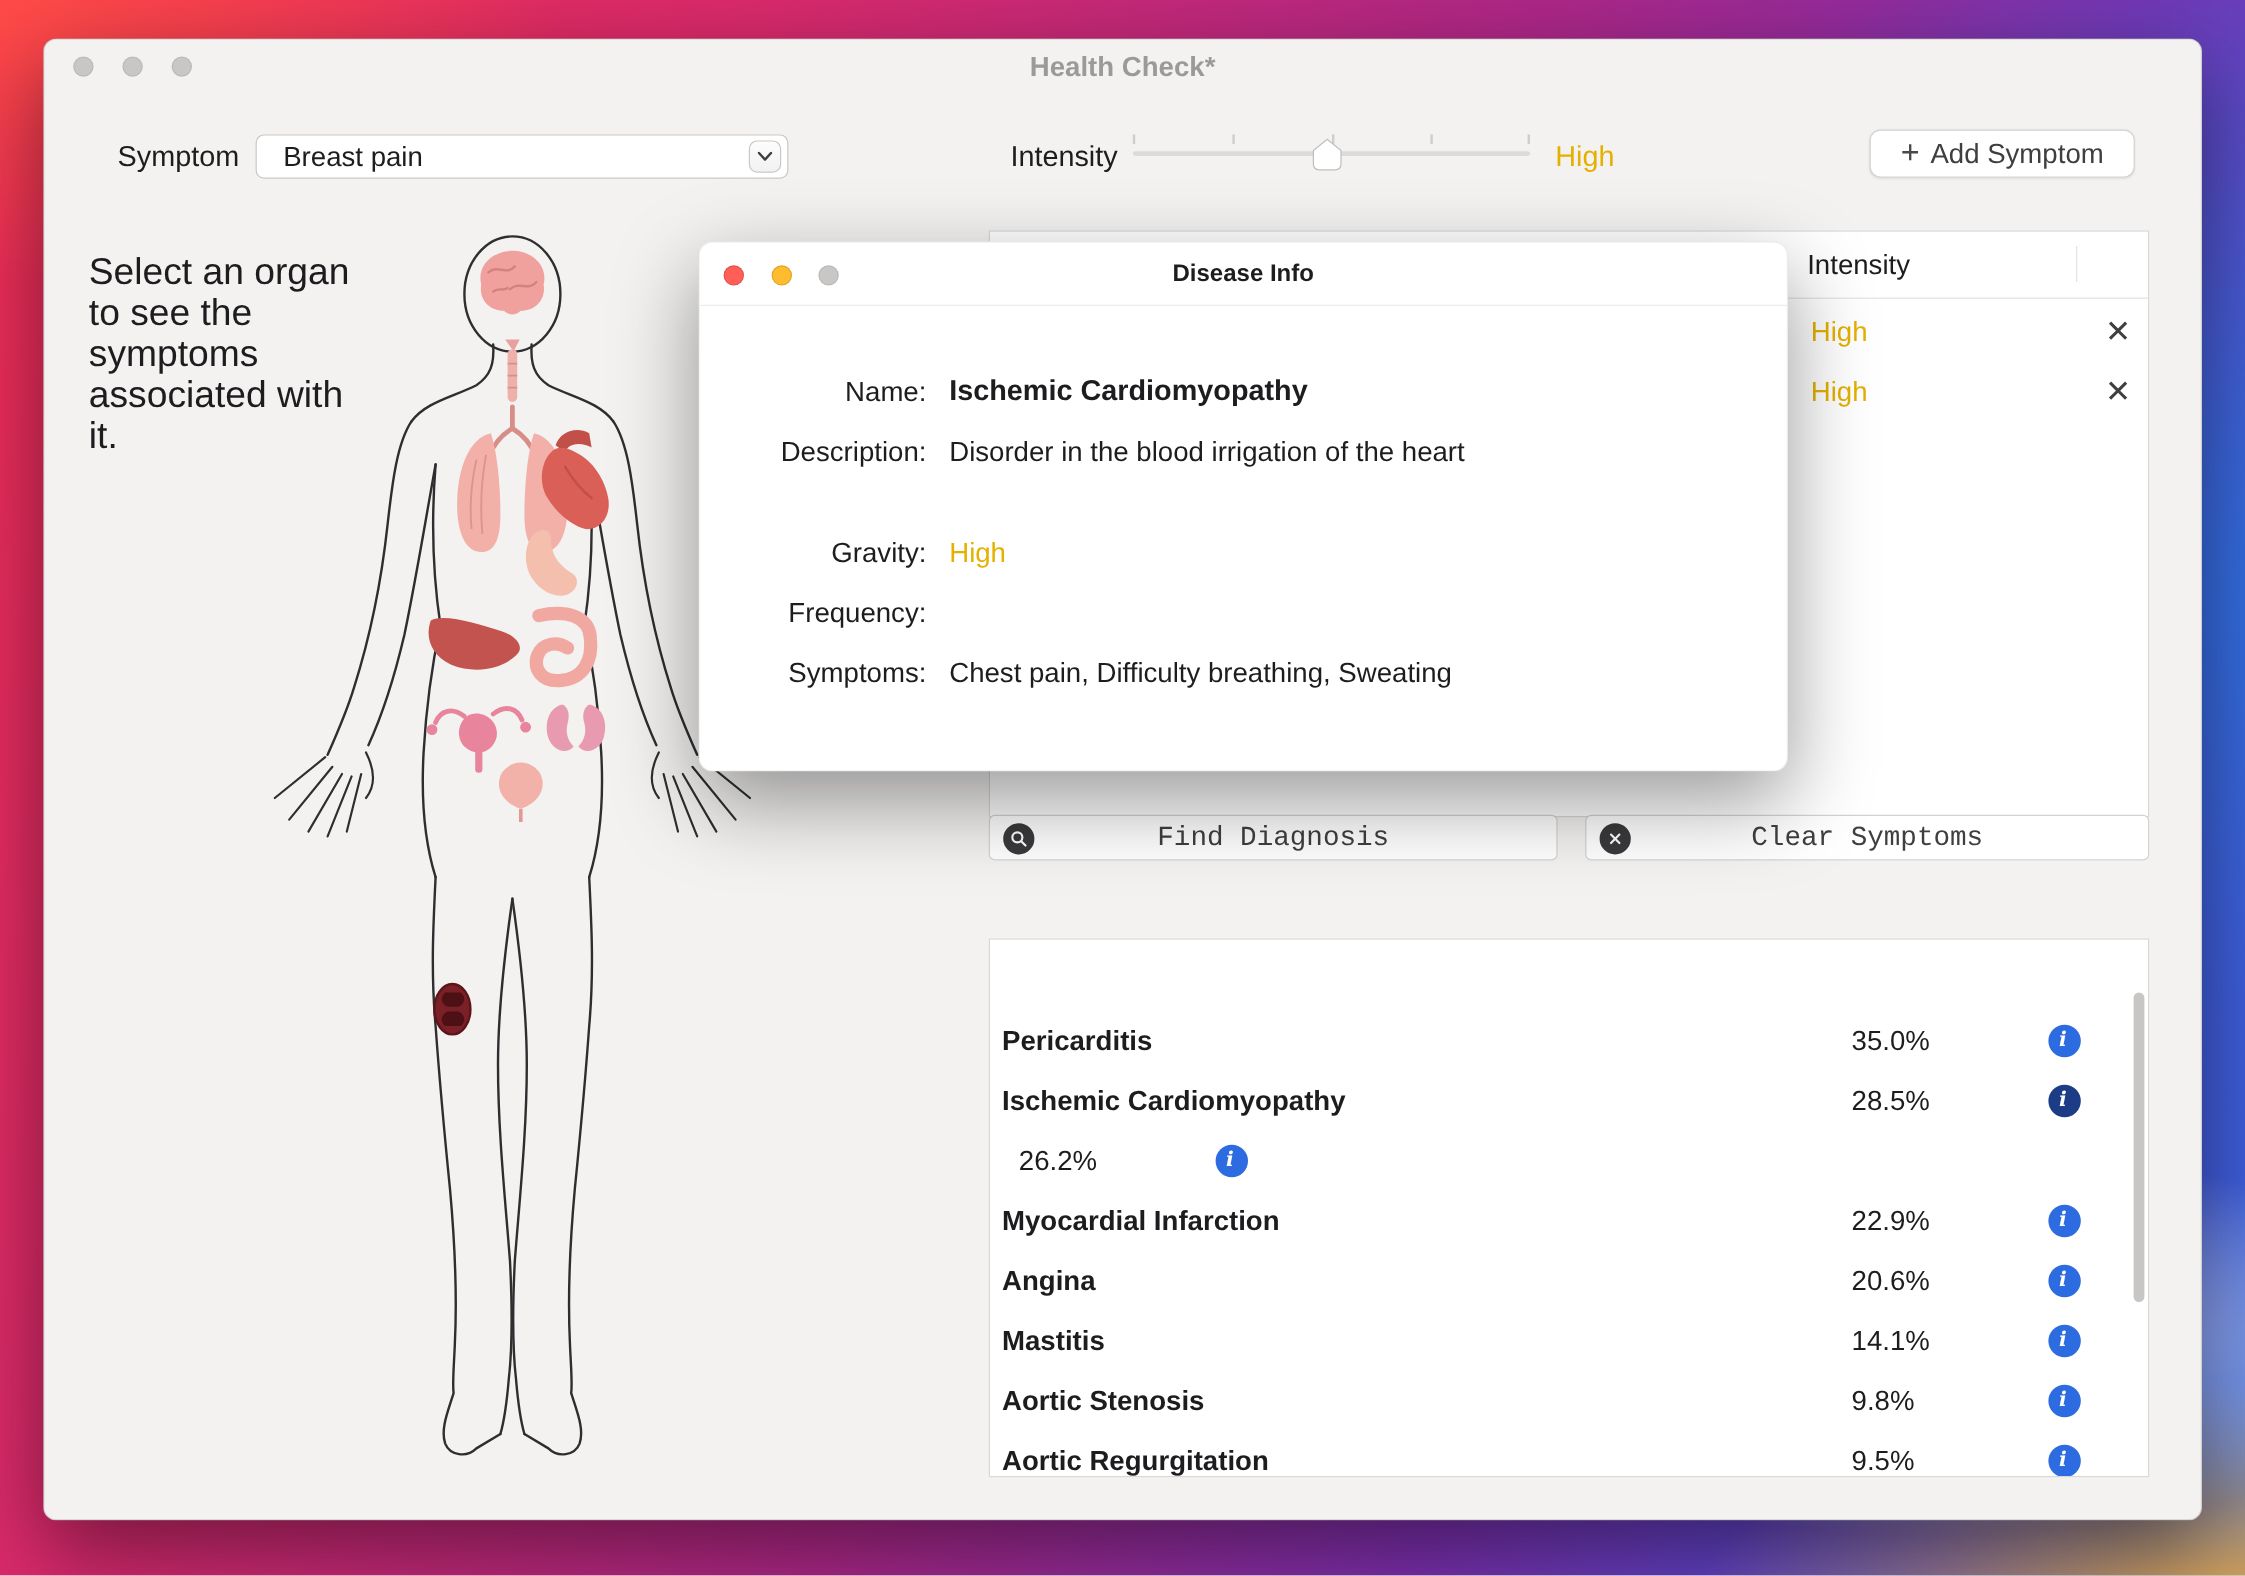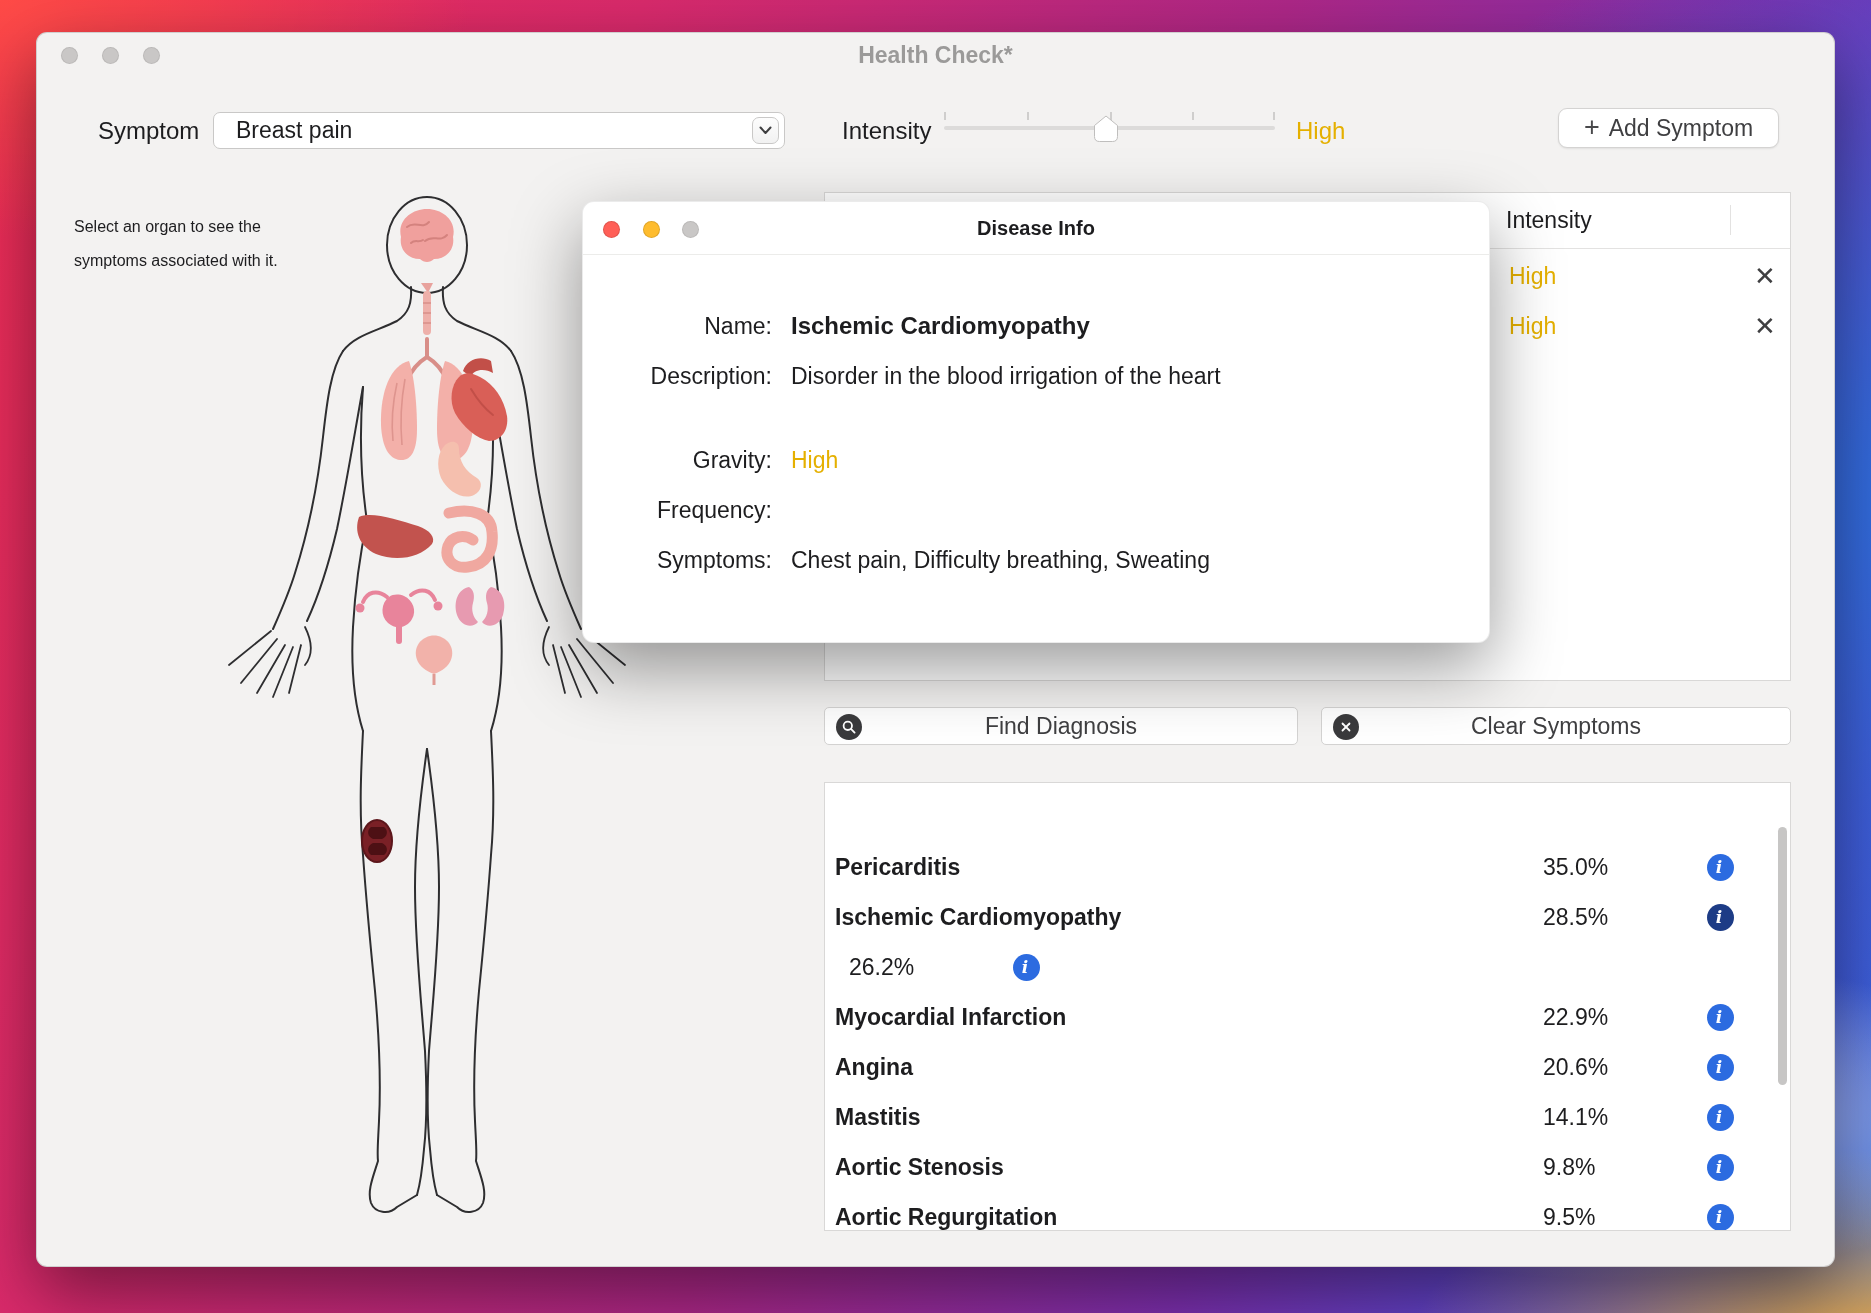--- a/index.html
+++ b/index.html
@@ -24,21 +24,21 @@
   }
   .titlebar{ position:absolute; left:0; top:0; width:100%; height:44px; }
   .title{ position:absolute; inset:0; line-height:44px; text-align:center; font-weight:700; font-size:23px; color:#9b9a99; }
   .traffic{ position:absolute; top:14px; width:17px; height:17px; border-radius:50%; background:#c9c7c6; box-shadow:inset 0 0 0 1px rgba(0,0,0,.07); border:none; cursor:default; }
 
   .abs{ position:absolute; }
   .lbl{ font-size:24px; line-height:37px; color:#1d1d1f;margin-left:22px; }
 
   
   .select{
-    position:absolute; left:176px; top:79px; width:572px; height:37px;
+    position:absolute; left:176px; top:79px; width:444px; height:37px;
     background:#fff; border:1px solid #c9c8c7; border-radius:7px;
     font-size:23px; line-height:35px; padding-left:22px; color:#1d1d1f;
   }
   .select .chev{
     position:absolute; right:5px; top:4px; width:27px; height:27px;
     background:linear-gradient(#fdfdfd,#f1f1f1); border:1px solid #c9c8c7; border-radius:7px;
     display:flex; align-items:center; justify-content:center;
   }
   .slider{ position:absolute; left:907px; top:79px; width:331px; height:40px; }
   .slider .track{ position:absolute; left:0; top:14px; width:100%; height:4px; background:#dcdbda; border-radius:2px; }
@@ -50,37 +50,37 @@
     background:#fff; border:1px solid #d4d3d2; border-radius:5px;
     font-size:23px; color:#3f3f41; font-family:inherit; cursor:default;
   }
   .add-btn{
     position:absolute; left:1521px; top:75px; width:221px; height:40px; border-radius:9px;
     box-shadow:0 1px 2px rgba(0,0,0,.08);
     display:flex; align-items:center; justify-content:center; gap:9px;
   }
   .add-btn .plus{ font-size:27px; font-weight:300; color:#49494b; line-height:1; margin-top:-2px; }
 
-  .instruction{ position:absolute; left:37px; top:177px; width:242px; font-size:16px; line-height:34px; }
+  .instruction{ position:absolute; left:37px; top:177px; width:242px; font-size:31px; line-height:34px; }
 
   .body-map{ position:absolute; left:164px; top:158px; width:450px; height:1050px; }
 
   
   .panel{ position:absolute; background:#fff; border:1px solid #d9d8d7; }
   .vsep{ position:absolute; width:1px; height:30px; top:12px; background:#e3e2e1; }
 
   .symptoms-panel{ left:787px; top:159px; width:967px; height:489px; }
   .symptoms-panel .hdr{ position:absolute; left:0; top:0; width:100%; height:56px; border-bottom:1px solid #e3e2e1; }
   .symptoms-panel .hdr-label{ position:absolute; left:681px; line-height:55px; font-size:23px; }
   .sym-rows{ position:absolute; left:0; top:56px; width:100%; padding-top:2px; }
   .sym-row{ position:relative; height:50px; }
   .sym-intensity{ position:absolute; left:684px; line-height:50px; font-size:23px; font-weight:500; color:var(--highlight-yellow,#e5b000); }
   .sym-close{ position:absolute; left:917px; top:5px; width:46px; height:40px; background:none; border:none; font-size:26px; font-weight:300; color:#3f3f41; font-family:inherit; }
 
-  .actions-btn{ position:absolute; top:674px; height:38px; }
+  .actions-btn{ position:absolute; top:646px; height:38px;font-family:Liberation Mono, monospace; }
   .actions-btn .label{ position:absolute; inset:0; line-height:36px; text-align:center; }
   .action-icon{ position:absolute; left:11px; top:6px; width:26px; height:26px; border-radius:50%; background:#3a3a3c; display:flex; align-items:center; justify-content:center; }
 
   .diagnosis-panel{ left:787px; top:749px; width:967px; height:449px; overflow:hidden; }
   .diagnosis-panel .hdr{ position:absolute; left:0; top:0; width:100%; height:54px; border-bottom:1px solid #e3e2e1; font-size:23px; }
   .hdr-disease{ position:absolute; left:10px; line-height:53px; }
   .hdr-prob{ position:absolute; left:728px; line-height:53px; }
   .diag-rows{ position:absolute; left:0; top:54px; width:100%; padding-top:5px; }
   .diag-row{ display:flex; align-items:center; height:50px; padding-left:10px; font-size:23px; }
   .diag-name{ width:694px; font-weight:700; }

